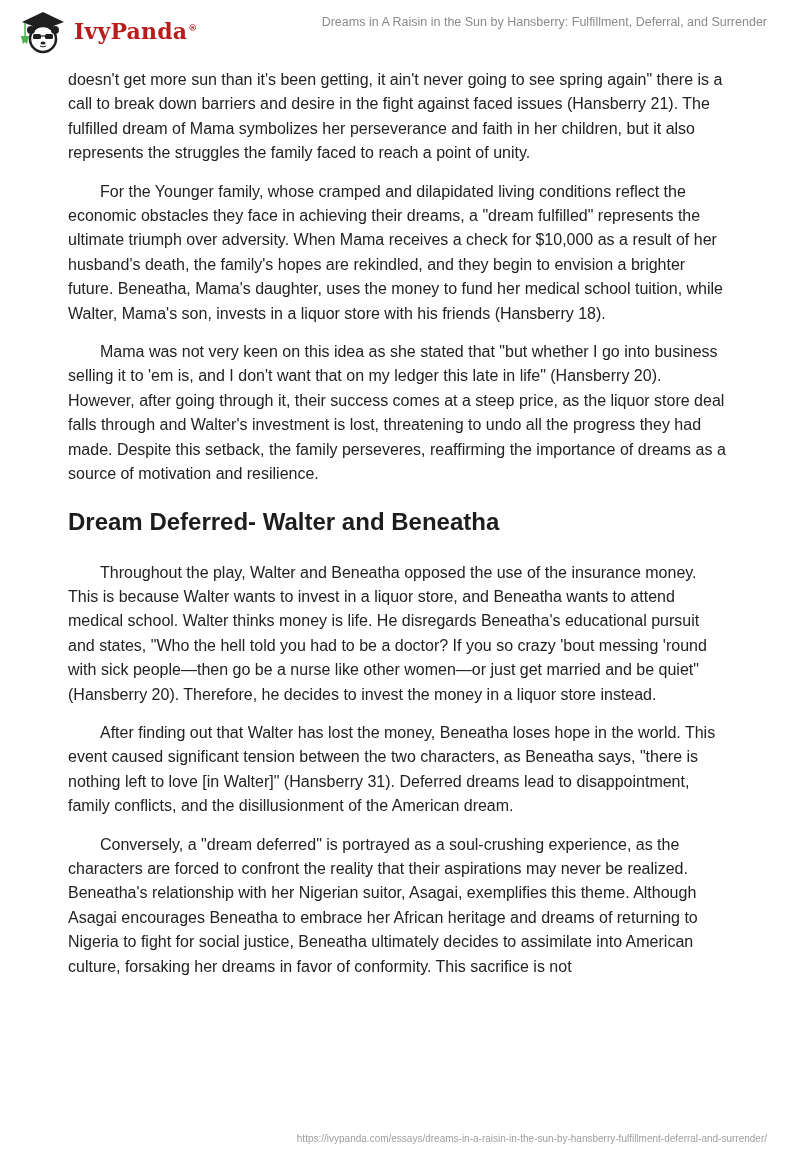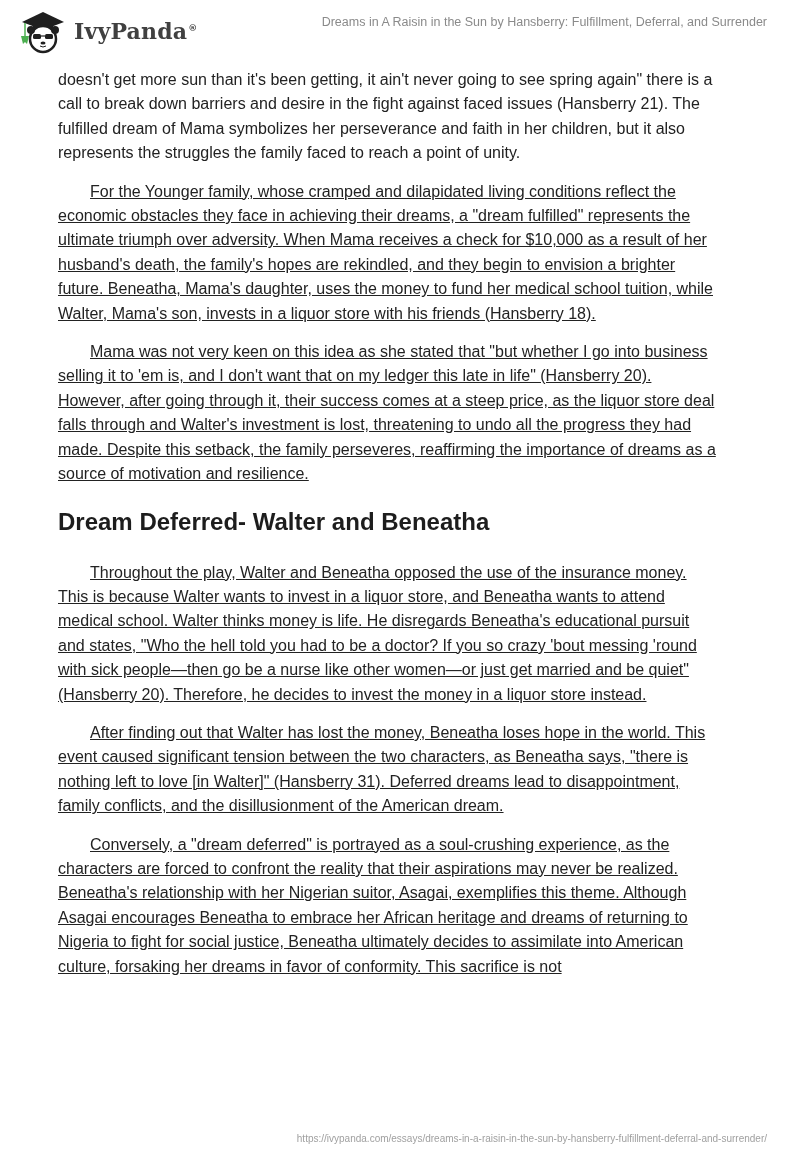--- a/index.html
+++ b/index.html
@@ -1,25 +1,25 @@
 <!DOCTYPE html>
 <html><head>
 <meta charset="utf-8">
 <style>
   html, body { margin: 0; padding: 0; background: #ffffff; }
   body { width: 800px; height: 1160px; position: relative; overflow: hidden; font-family: "Liberation Sans", sans-serif; color: #222222; }
   .header { position: absolute; top: 0; left: 0; width: 800px; height: 56px; }
   .logo { position: absolute; left: 18px; top: 8px; display: flex; align-items: center; }
   .logo svg { display: block; }
-  .logo-text { font-family: "DejaVu Serif", serif; font-weight: bold; font-size: 22px; color: #404040; margin-left: 6px; letter-spacing: 0.2px; }
+  .logo-text { font-family: "DejaVu Serif", serif; font-weight: bold; font-size: 22px; color: #b91c1c; margin-left: 6px; letter-spacing: 0.2px; }
   .logo-reg { font-family: "DejaVu Sans", sans-serif; font-size: 9px; vertical-align: super; margin-left: 1px; }
   .doc-title { position: absolute; right: 33px; top: 15px; font-size: 12.5px; color: #8a8a8a; white-space: nowrap; }
-  .content { position: absolute; left: 58px; top: 68px; width: 660px; font-size: 16px; line-height: 24.4px; color: #222222; }
+  .content { position: absolute; left: 68px; top: 68px; width: 660px; font-size: 16px; line-height: 24.4px; color: #222222; }
   .content p { margin: 0 0 14px 0; text-indent: 0; }
-  .content p.indent { text-indent: 32px; text-decoration: underline; }
+  .content p.indent { text-indent: 32px; }
   .content h2 { font-size: 24px; font-weight: bold; margin: 18px 0 22px 0; line-height: 34px; color: #1d1d1d; }
   .footer-url { position: absolute; right: 33px; top: 1133px; font-size: 10px; color: #a0a0a0; white-space: nowrap; }
 </style>
 </head>
 <body>
 
 <div class="header">
   <div class="logo">
     <svg width="50" height="46" viewBox="0 0 50 46">
 

